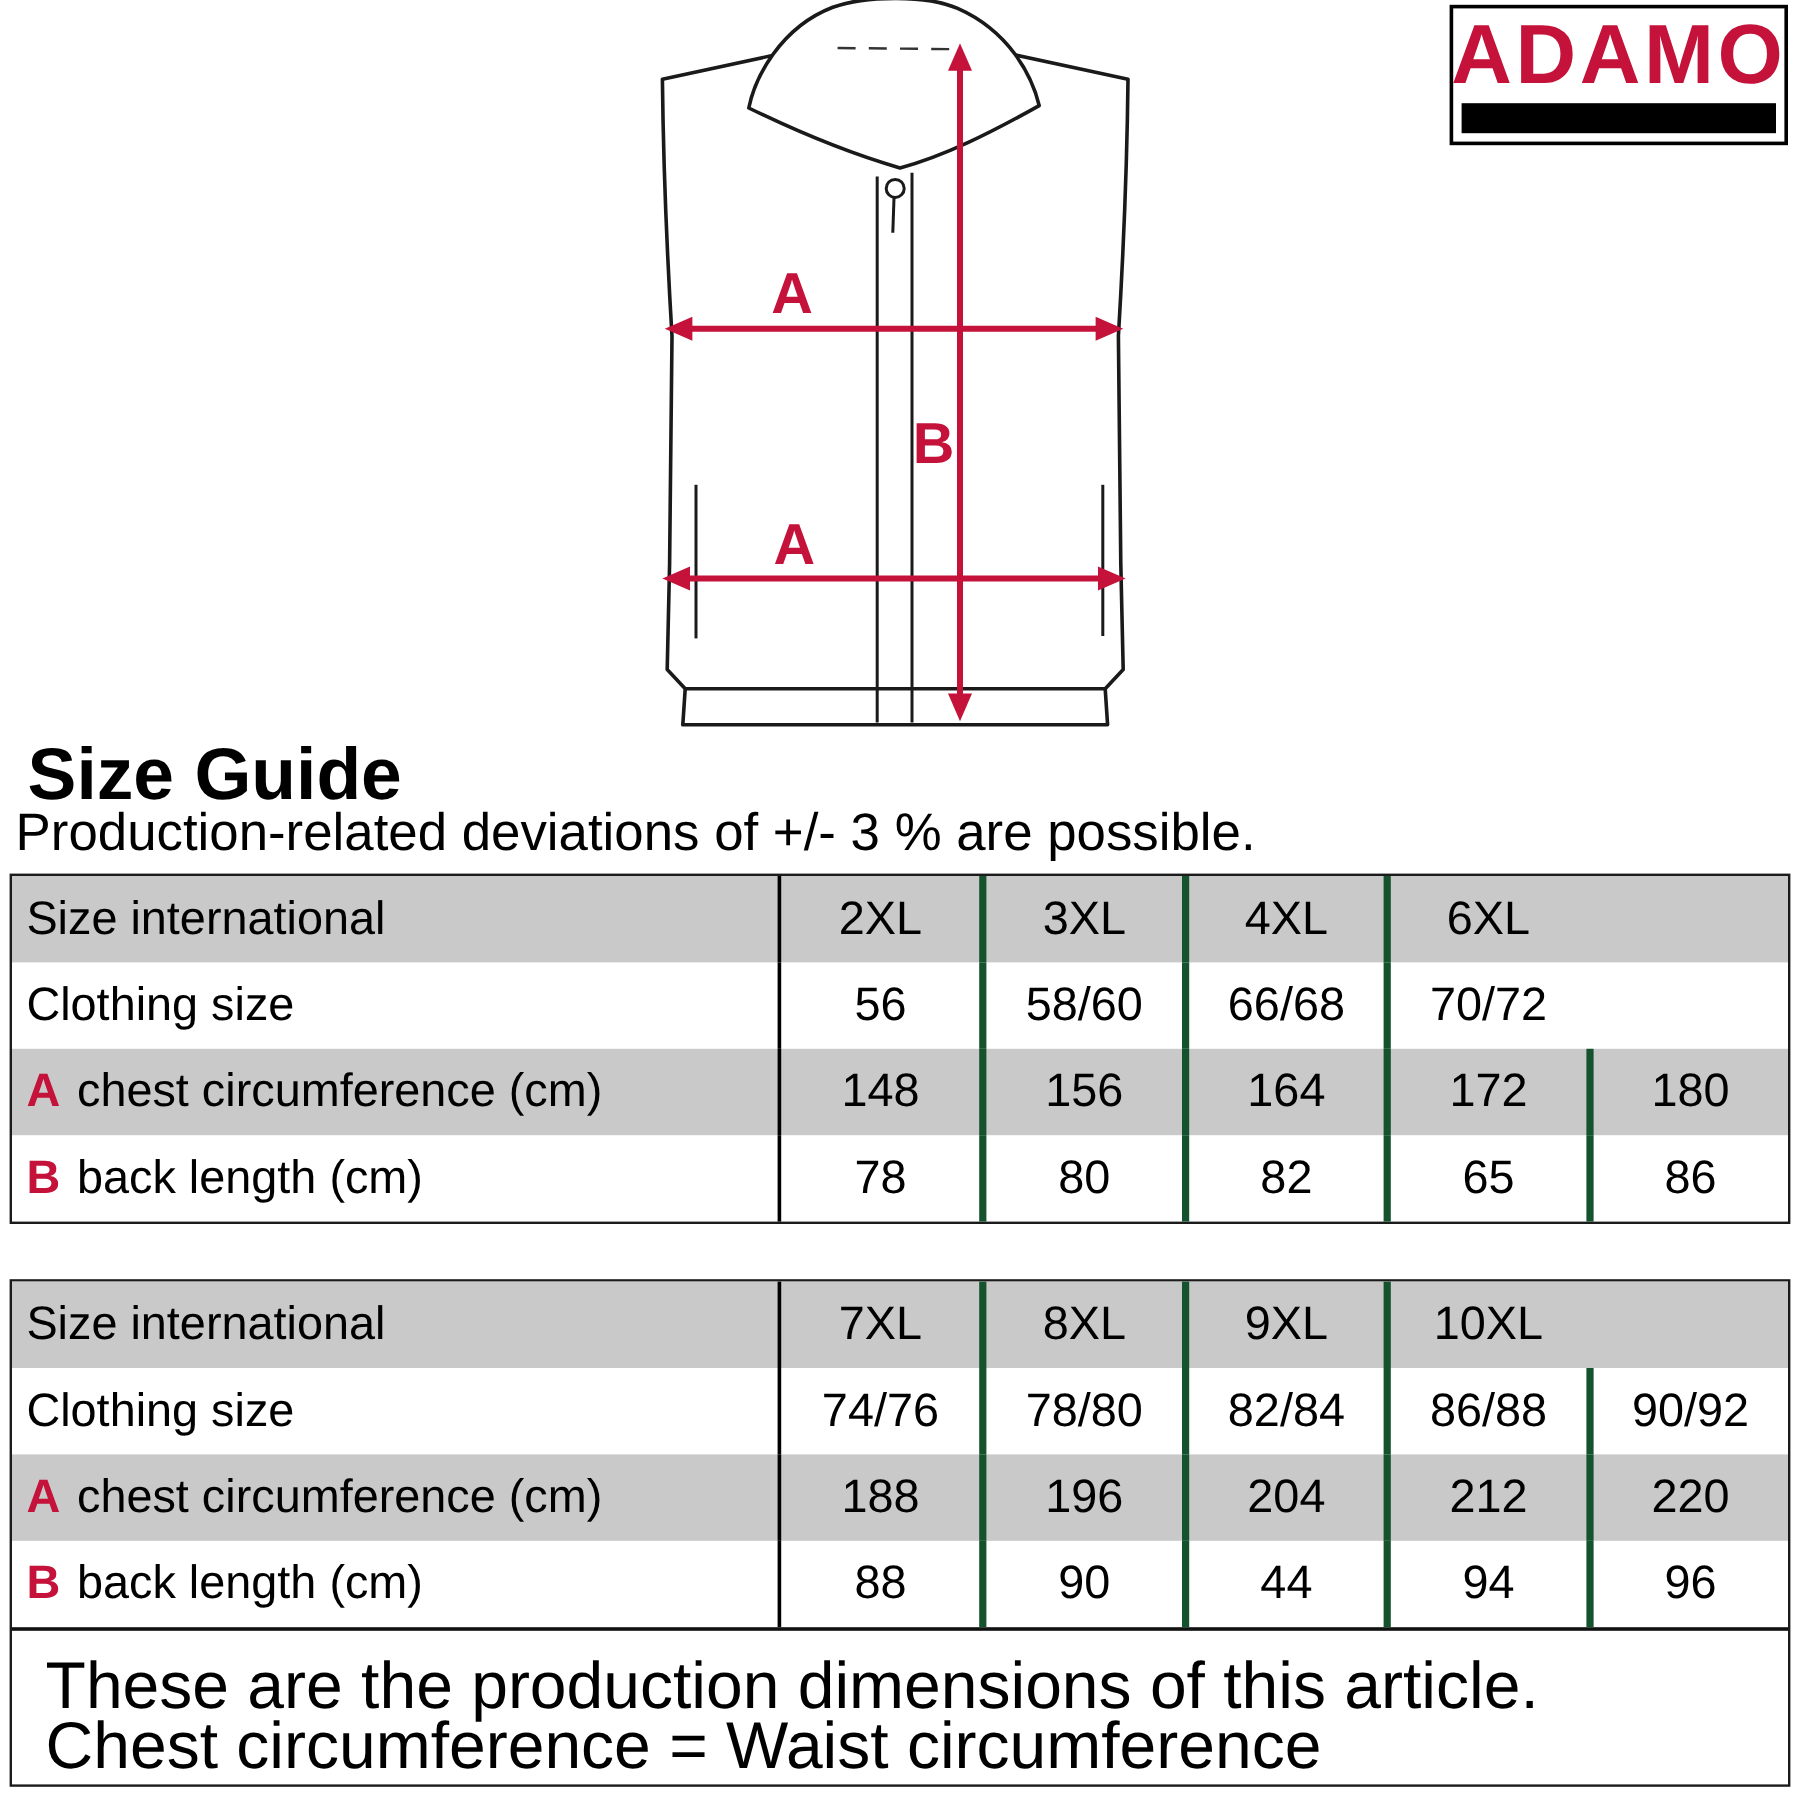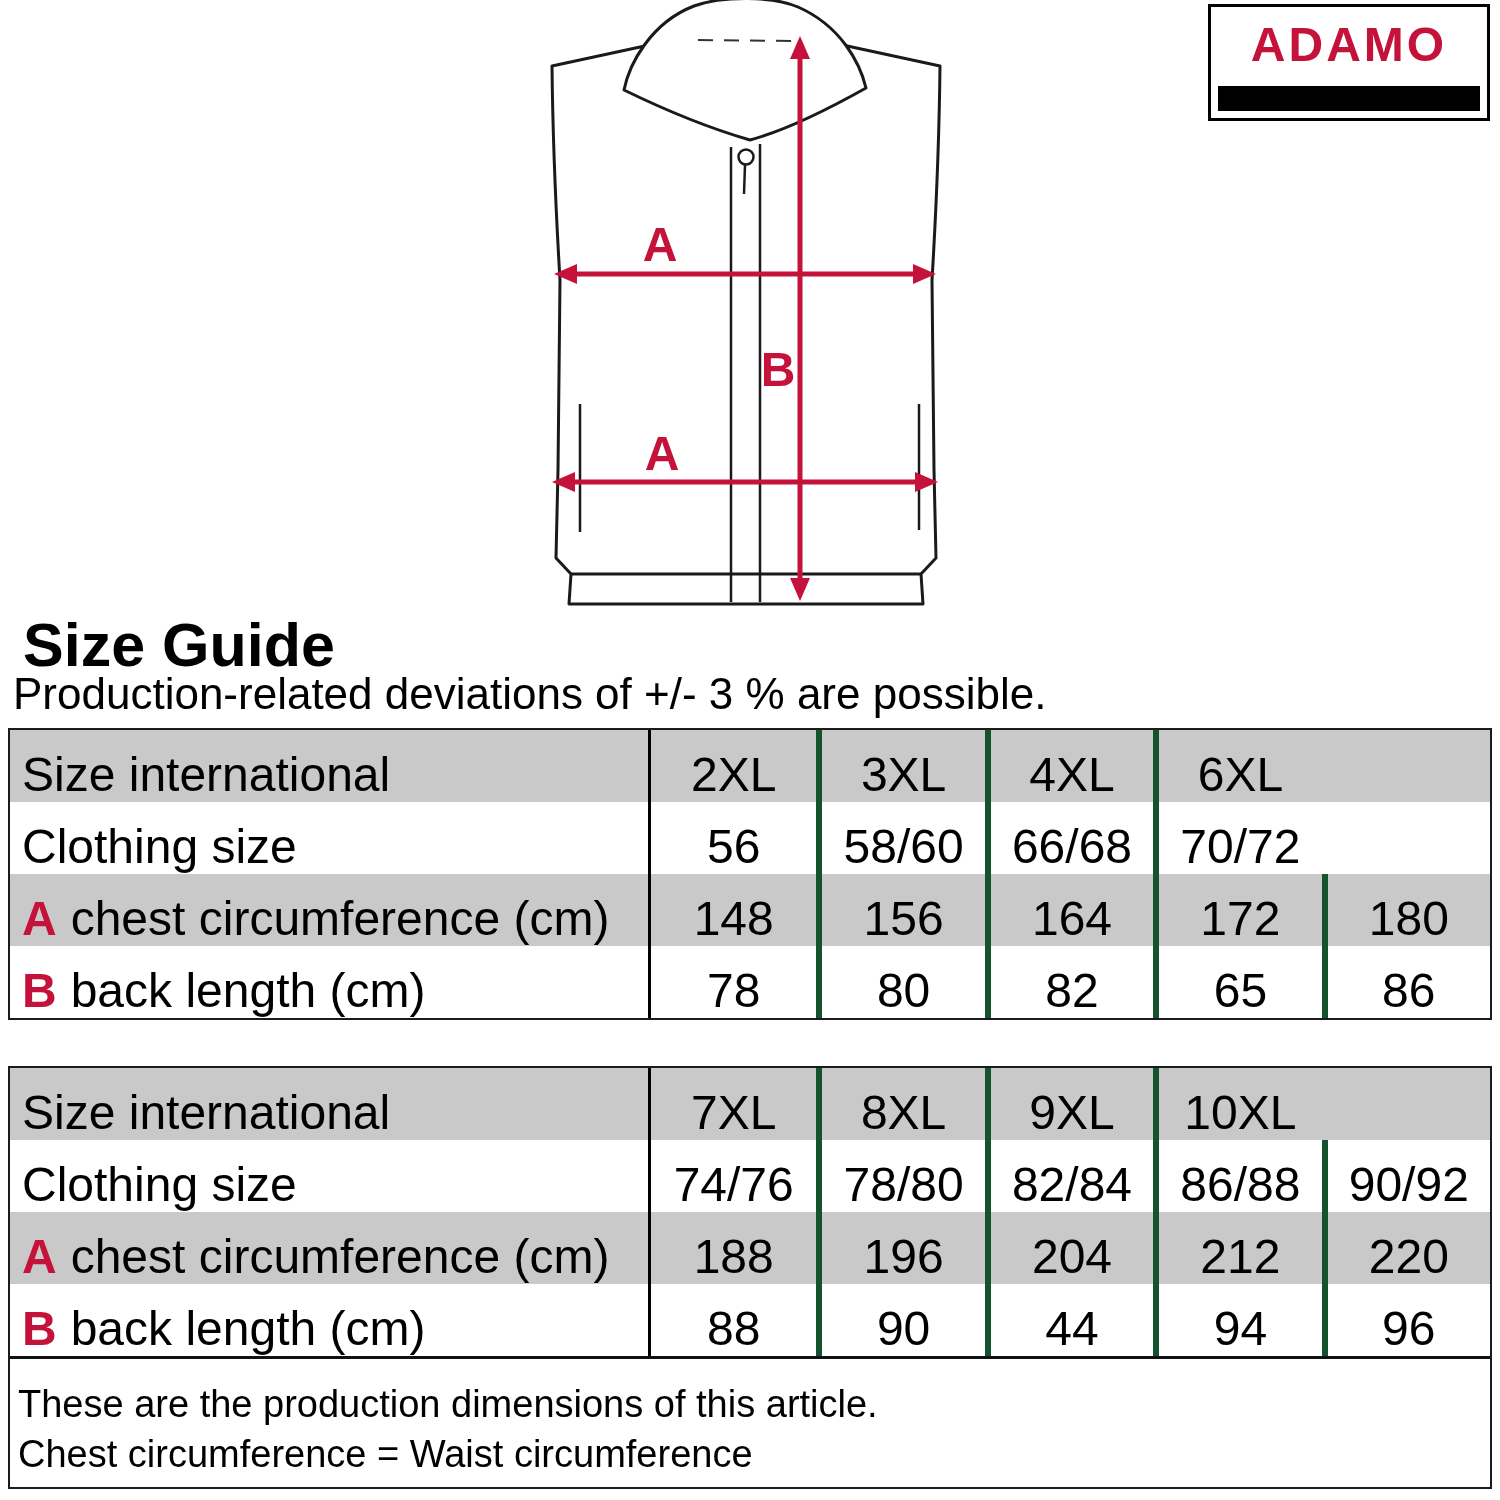--- a/index.html
+++ b/index.html
@@ -19,21 +19,21 @@
   .abs{position:absolute;}
 
   
   .logo{
     left:1208px;top:4px;width:282px;height:117px;
     border:3px solid #000;background:#fff;
     box-sizing:border-box;
     display:flex;flex-direction:column;align-items:center;justify-content:flex-start;
   }
   .logo-text{
-    font-size:48px;font-weight:700;letter-spacing:3px;
+    font-size:70px;font-weight:700;letter-spacing:3px;
     color:var(--accent);line-height:80px;margin-top:-2px;text-align:right;
   }
   .logo-bar{width:262px;height:25px;background:#000;margin-top:1px;}
 
   
   .title{left:23px;top:620px;font-size:61px;font-weight:700;line-height:50px;}
   .subtitle{left:13px;top:674px;font-size:44px;line-height:40px;}
 
   
   .size-table{
@@ -43,37 +43,37 @@
   }
   .t1{top:728px;}
   .t2{top:1066px;}
   .trow{
     display:grid;
     grid-template-columns:638px repeat(5,1fr);
     height:72px;
   }
   .trow.gray{background:var(--row-gray);}
   .cell{
-    display:flex;align-items:flex-end;
-    font-size:48px;
+    display:flex;align-items:center;
+    font-size:39px;
     box-sizing:border-box;
     overflow:hidden;white-space:nowrap;
   }
   .cell.label{padding-left:12px;}
   .cell.val{justify-content:center;border-left:6px solid #14532d;}
   .cell.val.first{border-left:3px solid #000;}
   .ab{font-weight:700;color:var(--accent);margin-right:14px;}
   .ab:empty{display:none;}
 
   
   .foot{
     border-top:3px solid #111;
     min-height:131px;
-    padding:20px 10px 0 8px;
-    font-size:38px;line-height:50px;
+    padding:20px 10px 0 28px;
+    font-size:55px;line-height:50px;
     box-sizing:border-box;
   }
 
   svg text{font-family:"Liberation Sans",sans-serif;}
 </style>
 </head>
 <body>
 
 <svg class="abs" style="left:0;top:0" width="1500" height="625" viewBox="0 0 1500 625">
 

